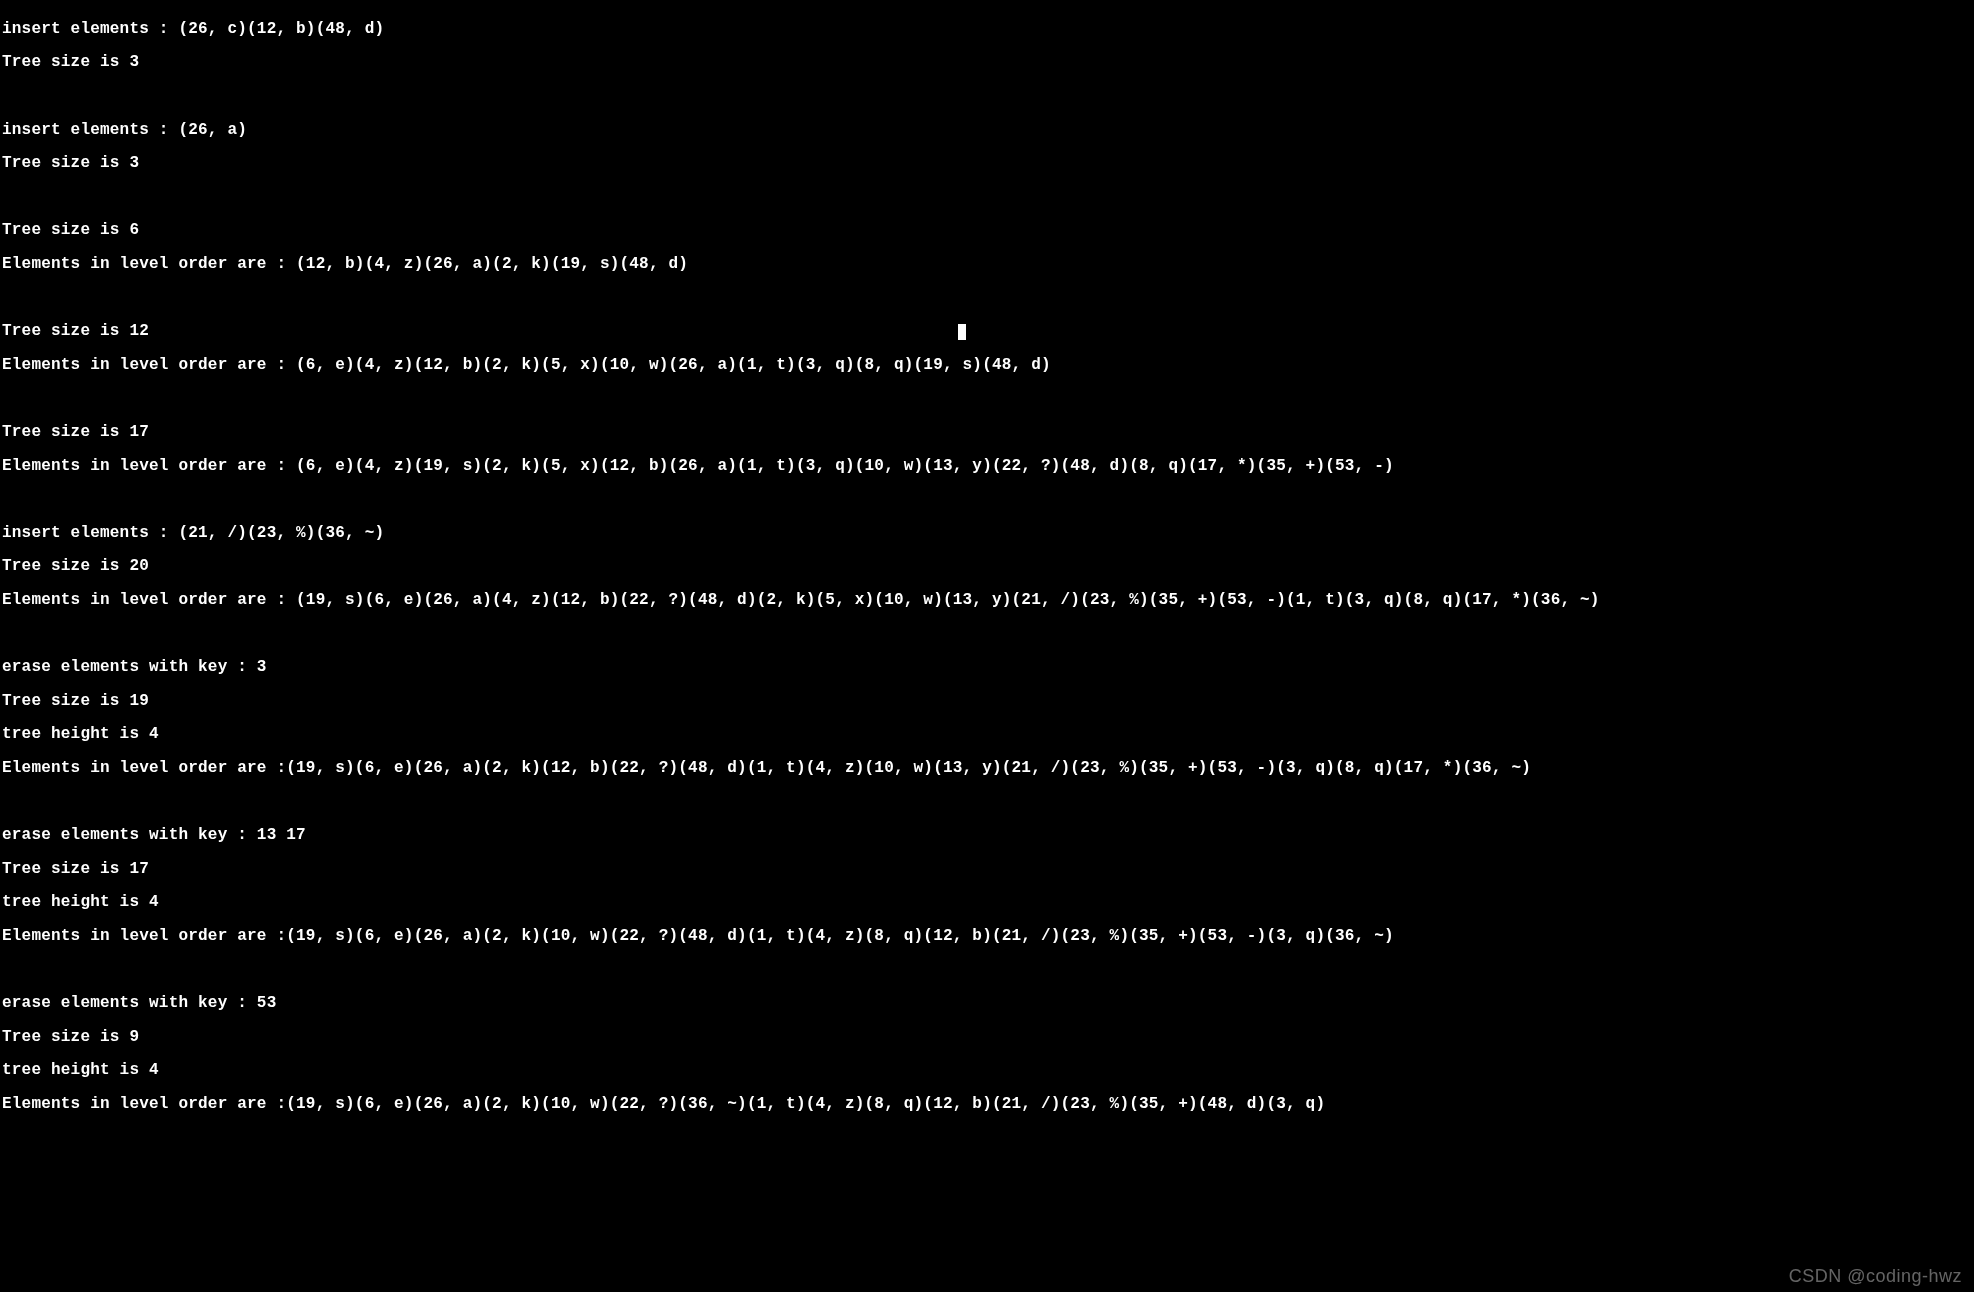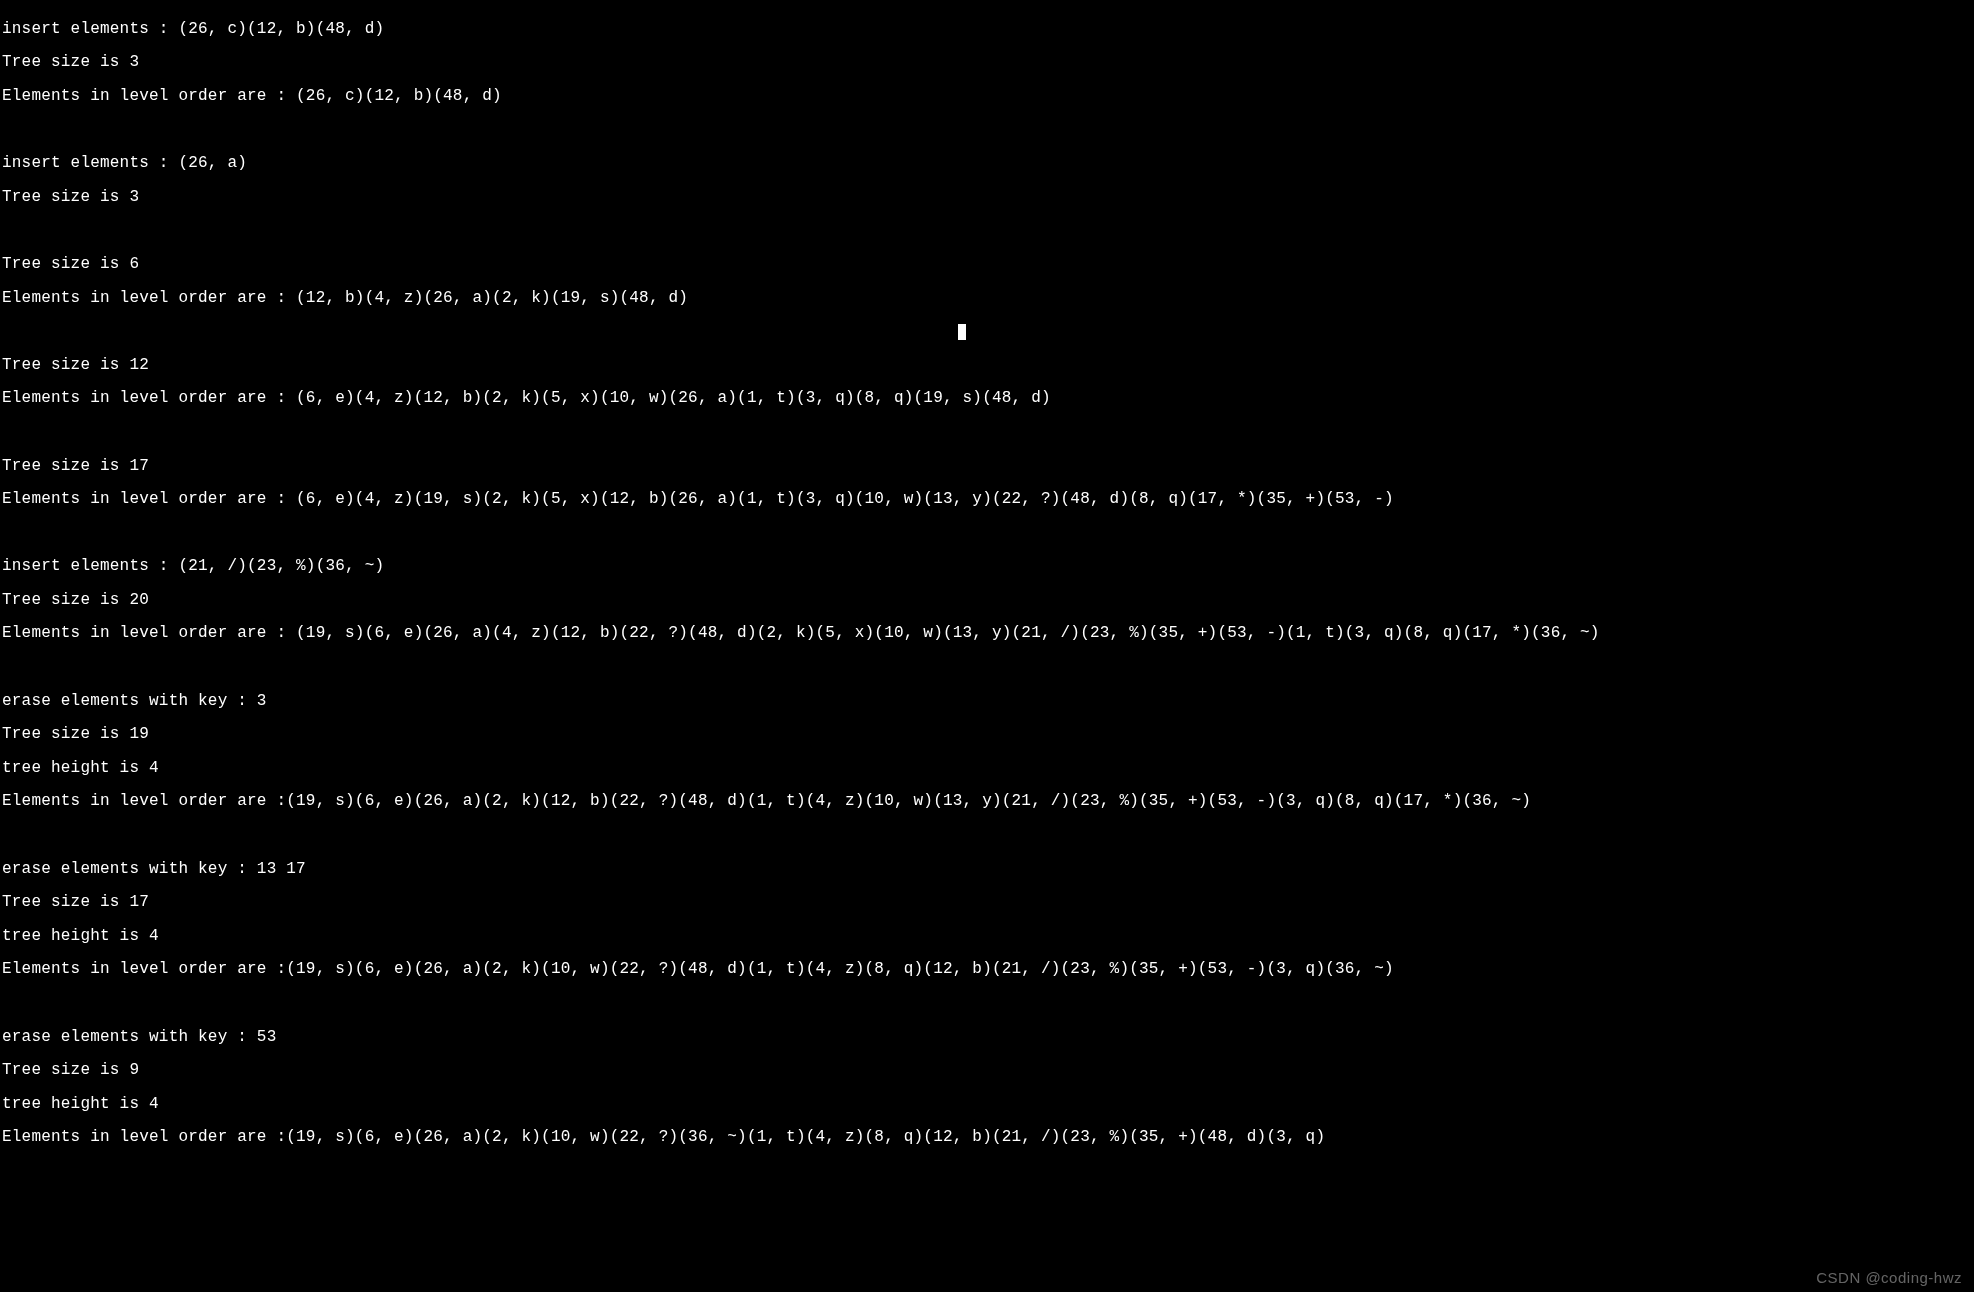--- a/index.html
+++ b/index.html
@@ -17,46 +17,46 @@
   }
   .terminal {
     padding: 4px 0 0 2px;
     white-space: pre;
     letter-spacing: 0.2px;
     position: relative;
   }
   .line {
     display: block;
     min-height: 16.8px;
+    font-weight: bold;
   }
   .cursor {
     position: absolute;
     left: 958px;
     top: 324px;
     width: 8px;
     height: 16px;
     background: #ffffff;
   }
   .watermark {
     position: absolute;
     right: 12px;
     bottom: 6px;
     color: rgba(200,200,200,0.5);
     font-family: sans-serif;
-    font-size: 15px;
+    font-size: 18px;
     letter-spacing: 0.5px;
   }
 </style>
 </head>
 <body>
 
 <div class="terminal">
 <span class="line">insert elements : (26, c)(12, b)(48, d)</span>
 <span class="line">Tree size is 3</span>
-<span class="line">Elements in level order are : (26, c)(12, b)(48, d)</span>
 <span class="line"></span>
 <span class="line">insert elements : (26, a)</span>
 <span class="line">Tree size is 3</span>
 <span class="line"></span>
 <span class="line">Tree size is 6</span>
 <span class="line">Elements in level order are : (12, b)(4, z)(26, a)(2, k)(19, s)(48, d)</span>
 <span class="line"></span>
 <span class="line">Tree size is 12</span>
 <span class="line">Elements in level order are : (6, e)(4, z)(12, b)(2, k)(5, x)(10, w)(26, a)(1, t)(3, q)(8, q)(19, s)(48, d)</span>
 <span class="line"></span>

